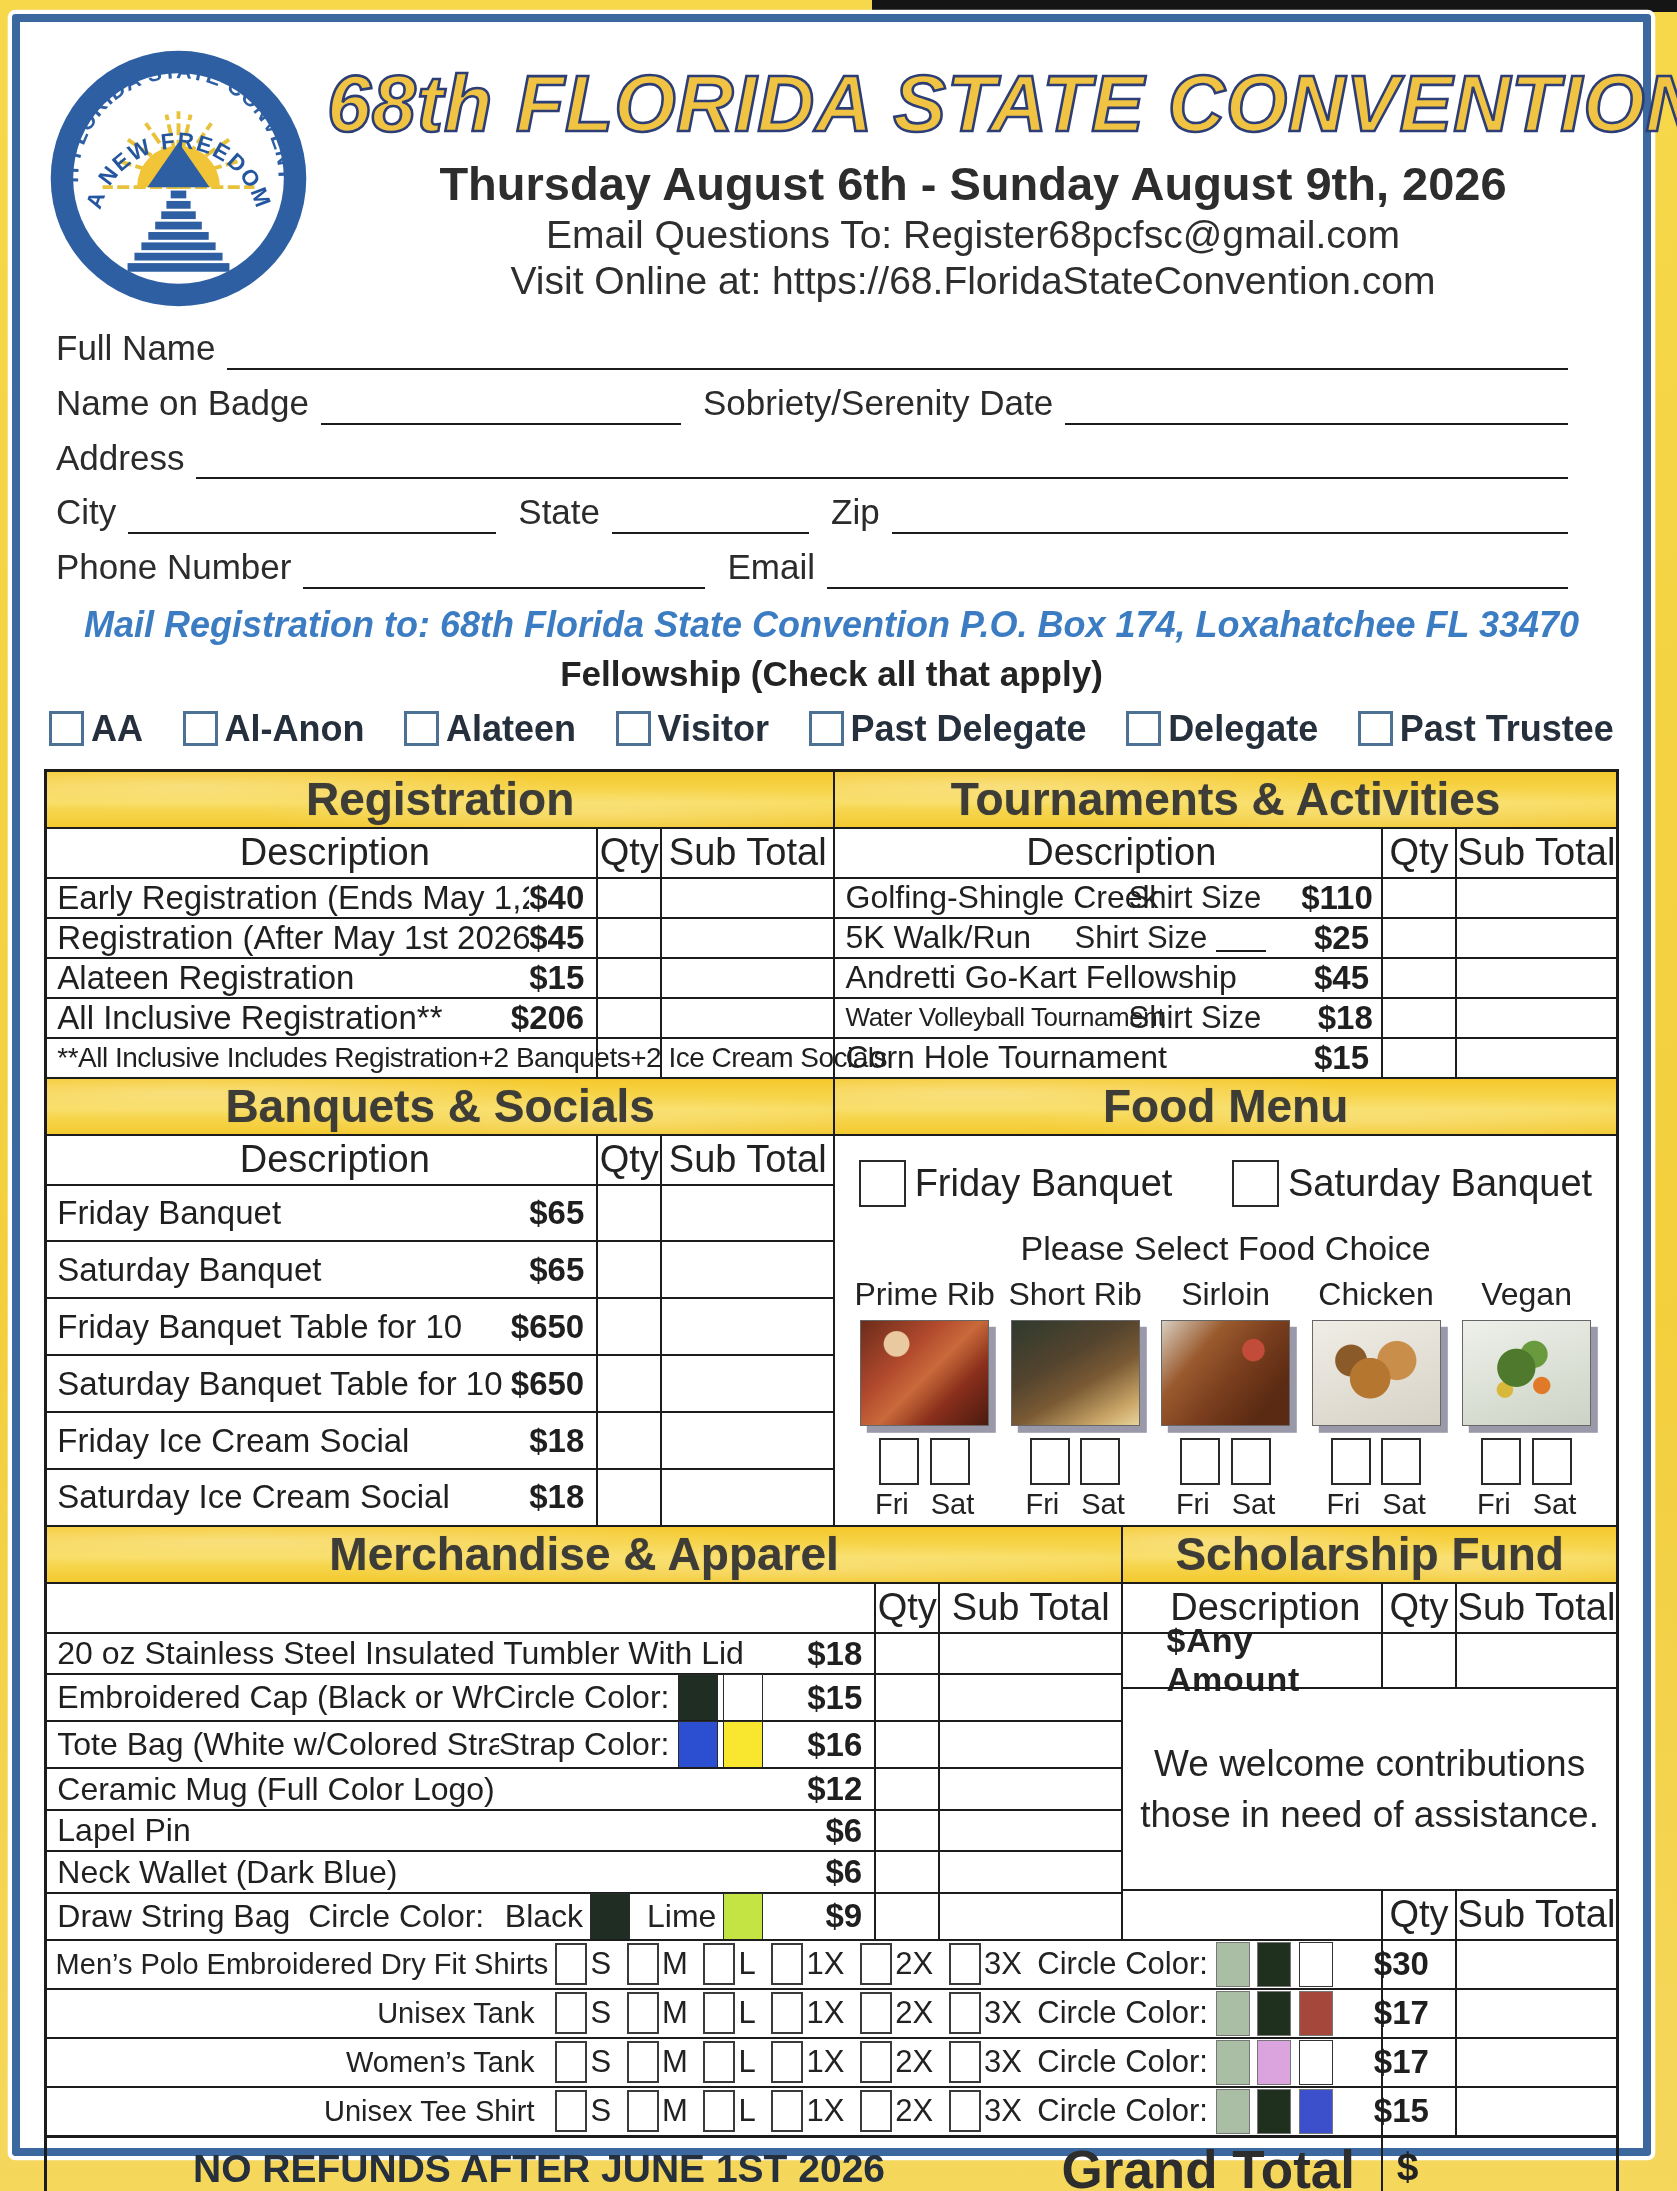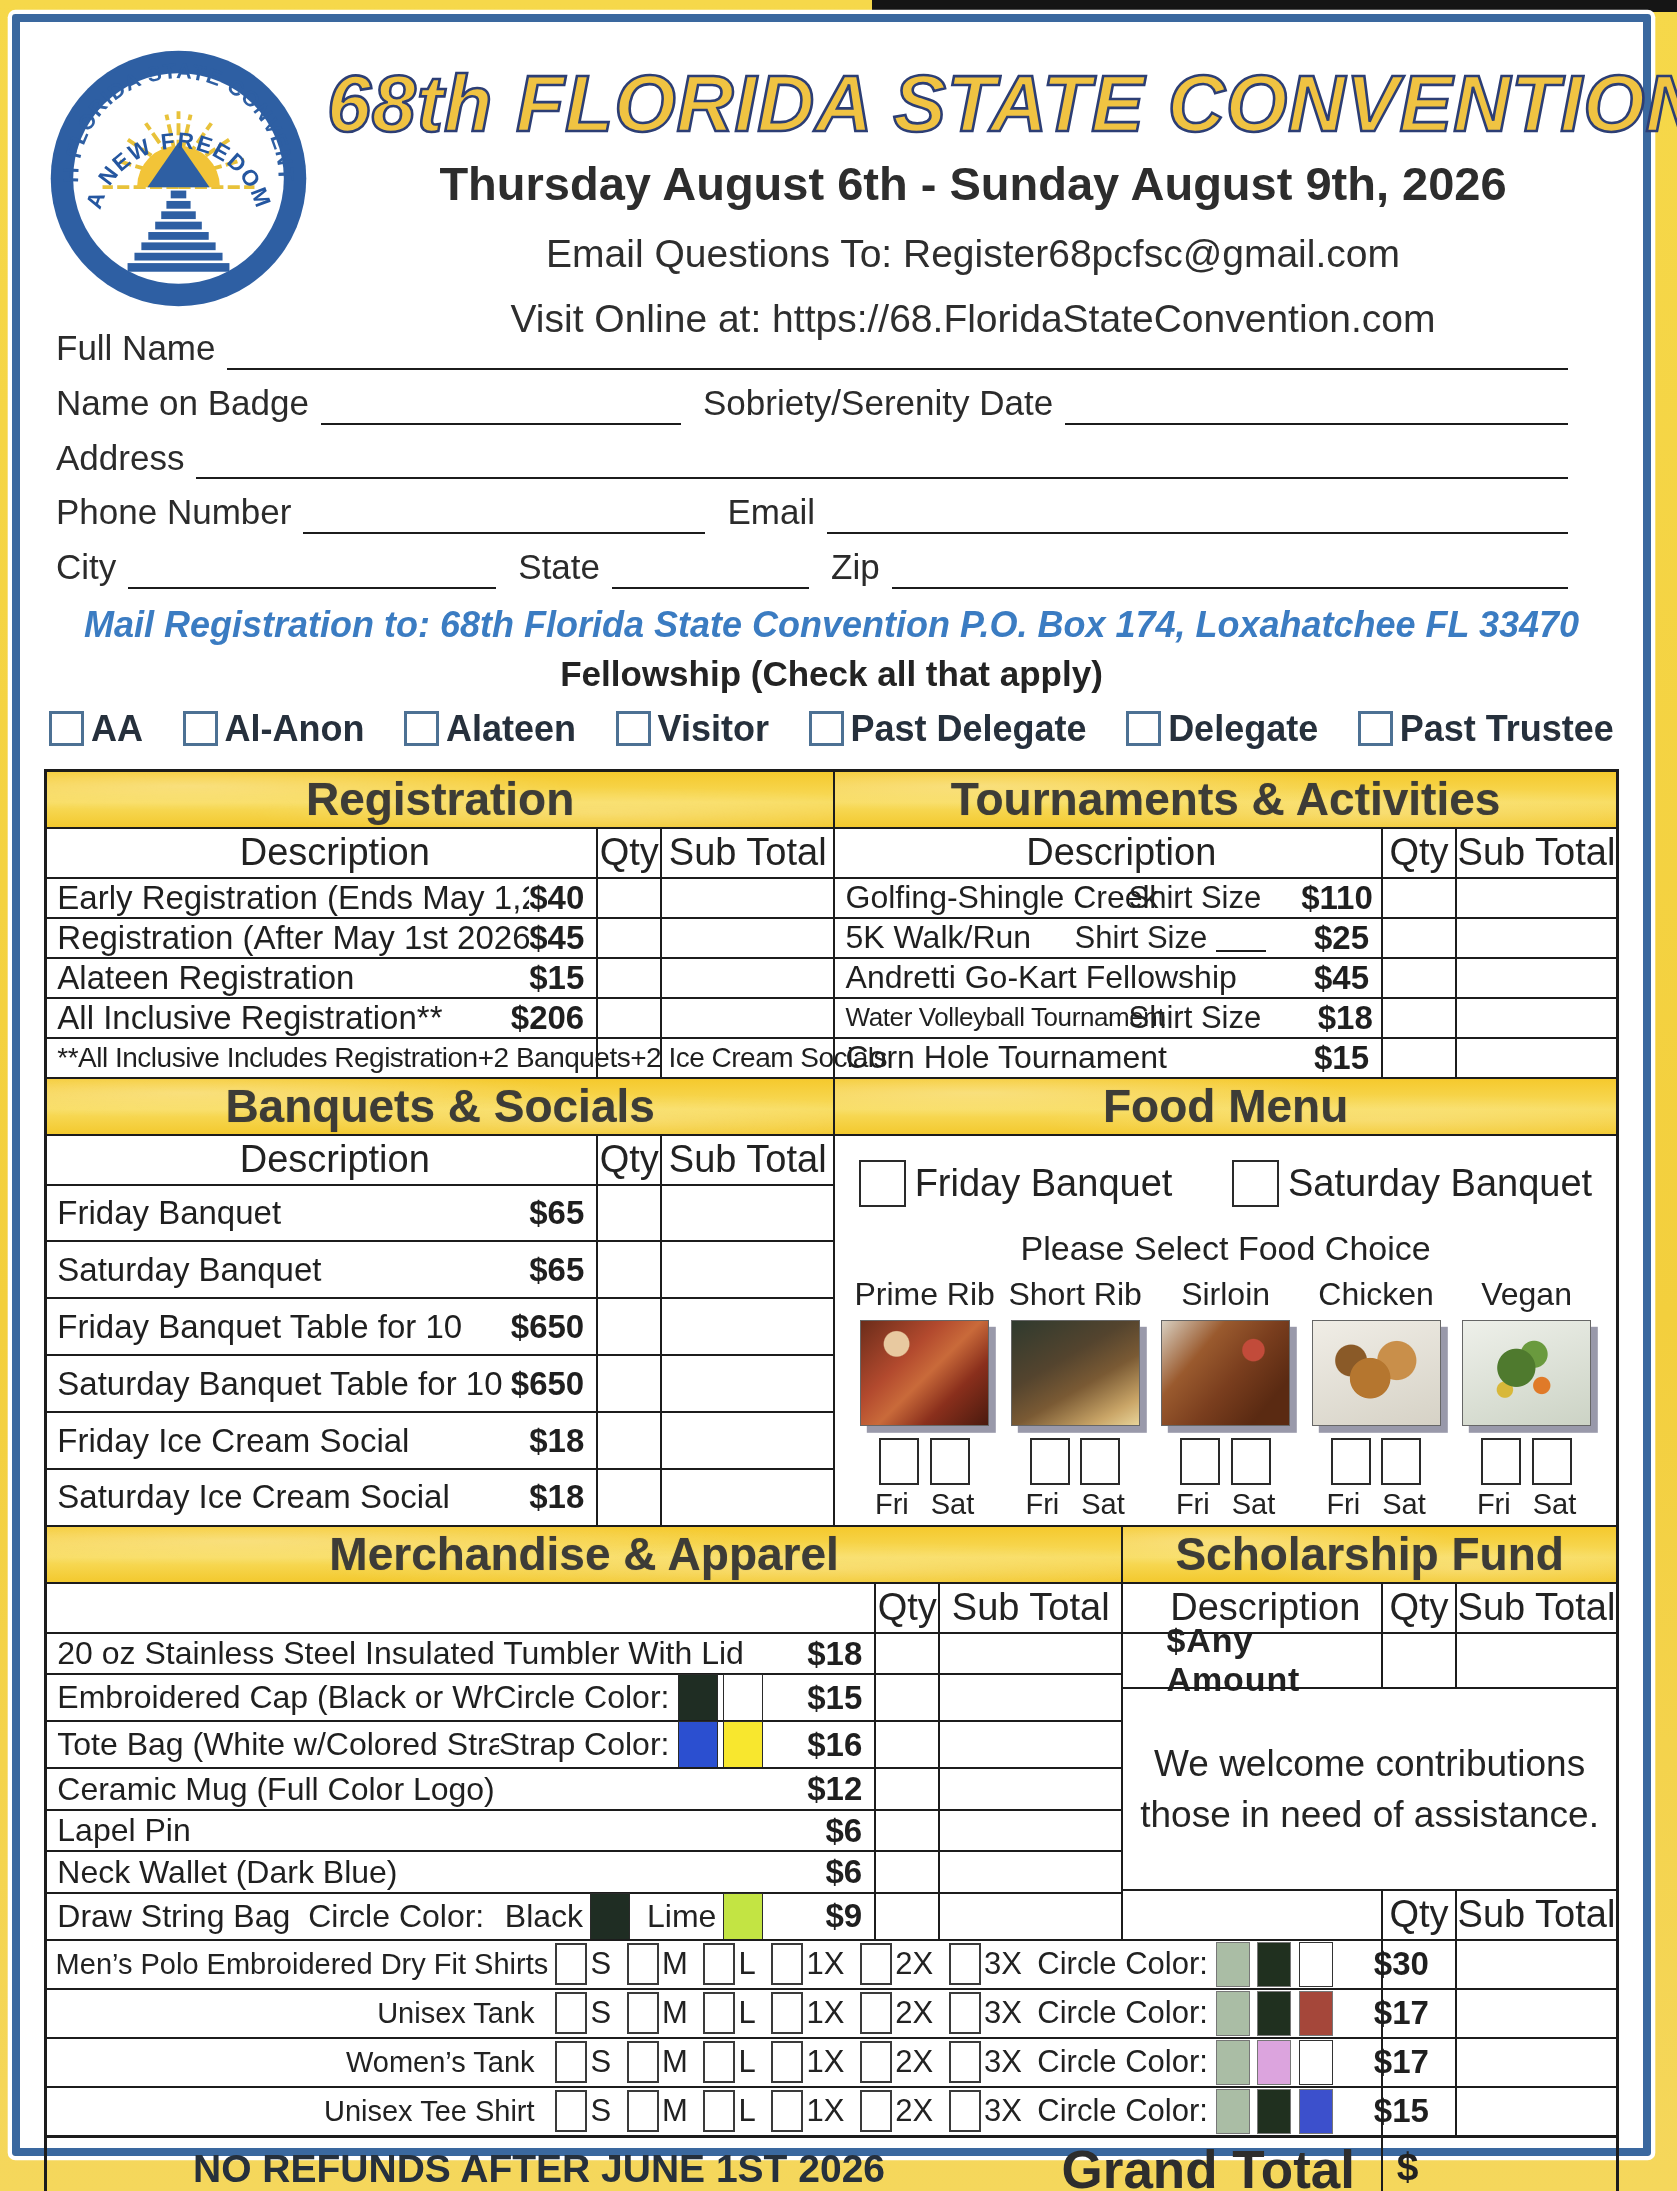--- a/index.html
+++ b/index.html
@@ -19,21 +19,21 @@
 
   
   .header{position:relative;height:288px;flex:0 0 auto;}
   .logo{position:absolute;left:5.1px;top:10.3px;width:259px;height:259px;}
   .title-block{margin-left:283px;text-align:center;padding-top:19px;}
   .main-title{
     margin:0;font-size:79px;font-style:italic;font-weight:bold;letter-spacing:0.9px;
     color:#f0c342;-webkit-text-stroke:2.6px #2c3e75;white-space:nowrap;
   }
   .dates{font-size:47px;font-weight:bold;color:#2d2d2d;margin-top:6.8px;}
-  .contact-line{font-size:39px;color:#2e2e2e;margin-top:21px;}
+  .contact-line{font-size:39px;color:#2e2e2e;margin-top:2px;}
 
   
   .personal{padding:0 3.4px 0 12px;margin-top:1.7px;}
   .p-row{display:flex;align-items:flex-end;margin-bottom:13px;padding-right:48px;}
   .p-label{font-size:35px;color:#2b2b2b;white-space:nowrap;padding-bottom:1.7px;}
   .fline{border-bottom:2.6px solid #1c1c1c;height:38px;margin-left:12px;}
   .fl-grow{flex:1;}
   .ml{margin-left:22px;}
 
   .mail-line{
@@ -224,31 +224,31 @@
         <span class="p-label">Name on Badge</span>
         <div class="fline" style="width:360px"></div>
         <span class="p-label ml">Sobriety/Serenity Date</span>
         <div class="fline fl-grow"></div>
       </div>
       <div class="p-row">
         <span class="p-label">Address</span>
         <div class="fline fl-grow"></div>
       </div>
       <div class="p-row">
-        <span class="p-label">Phone Number</span>
-        <div class="fline" style="width:402px"></div>
-        <span class="p-label ml">Email</span>
-        <div class="fline fl-grow"></div>
-      </div>
-      <div class="p-row">
         <span class="p-label">City</span>
         <div class="fline" style="width:368px"></div>
         <span class="p-label ml">State</span>
         <div class="fline" style="width:197px"></div>
         <span class="p-label ml">Zip</span>
+        <div class="fline fl-grow"></div>
+      </div>
+      <div class="p-row">
+        <span class="p-label">Phone Number</span>
+        <div class="fline" style="width:402px"></div>
+        <span class="p-label ml">Email</span>
         <div class="fline fl-grow"></div>
       </div>
     </div>
 
     <div class="mail-line">Mail Registration to: 68th Florida State Convention P.O. Box 174, Loxahatchee FL 33470</div>
     <div class="fellowship-label">Fellowship (Check all that apply)</div>
     <div class="fellowship-options">
         <div class="fell-item">
           <span class="fell-box"></span>
           <span class="fell-text">AA</span>

